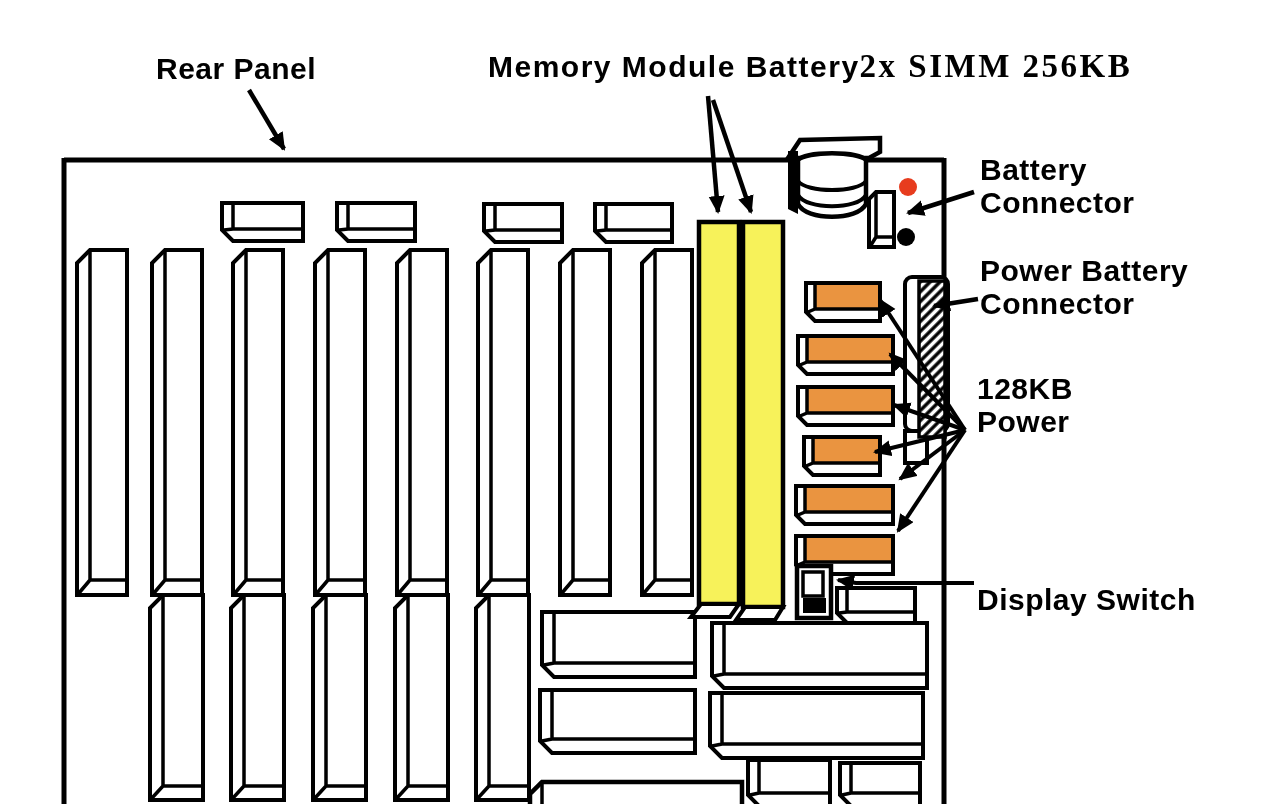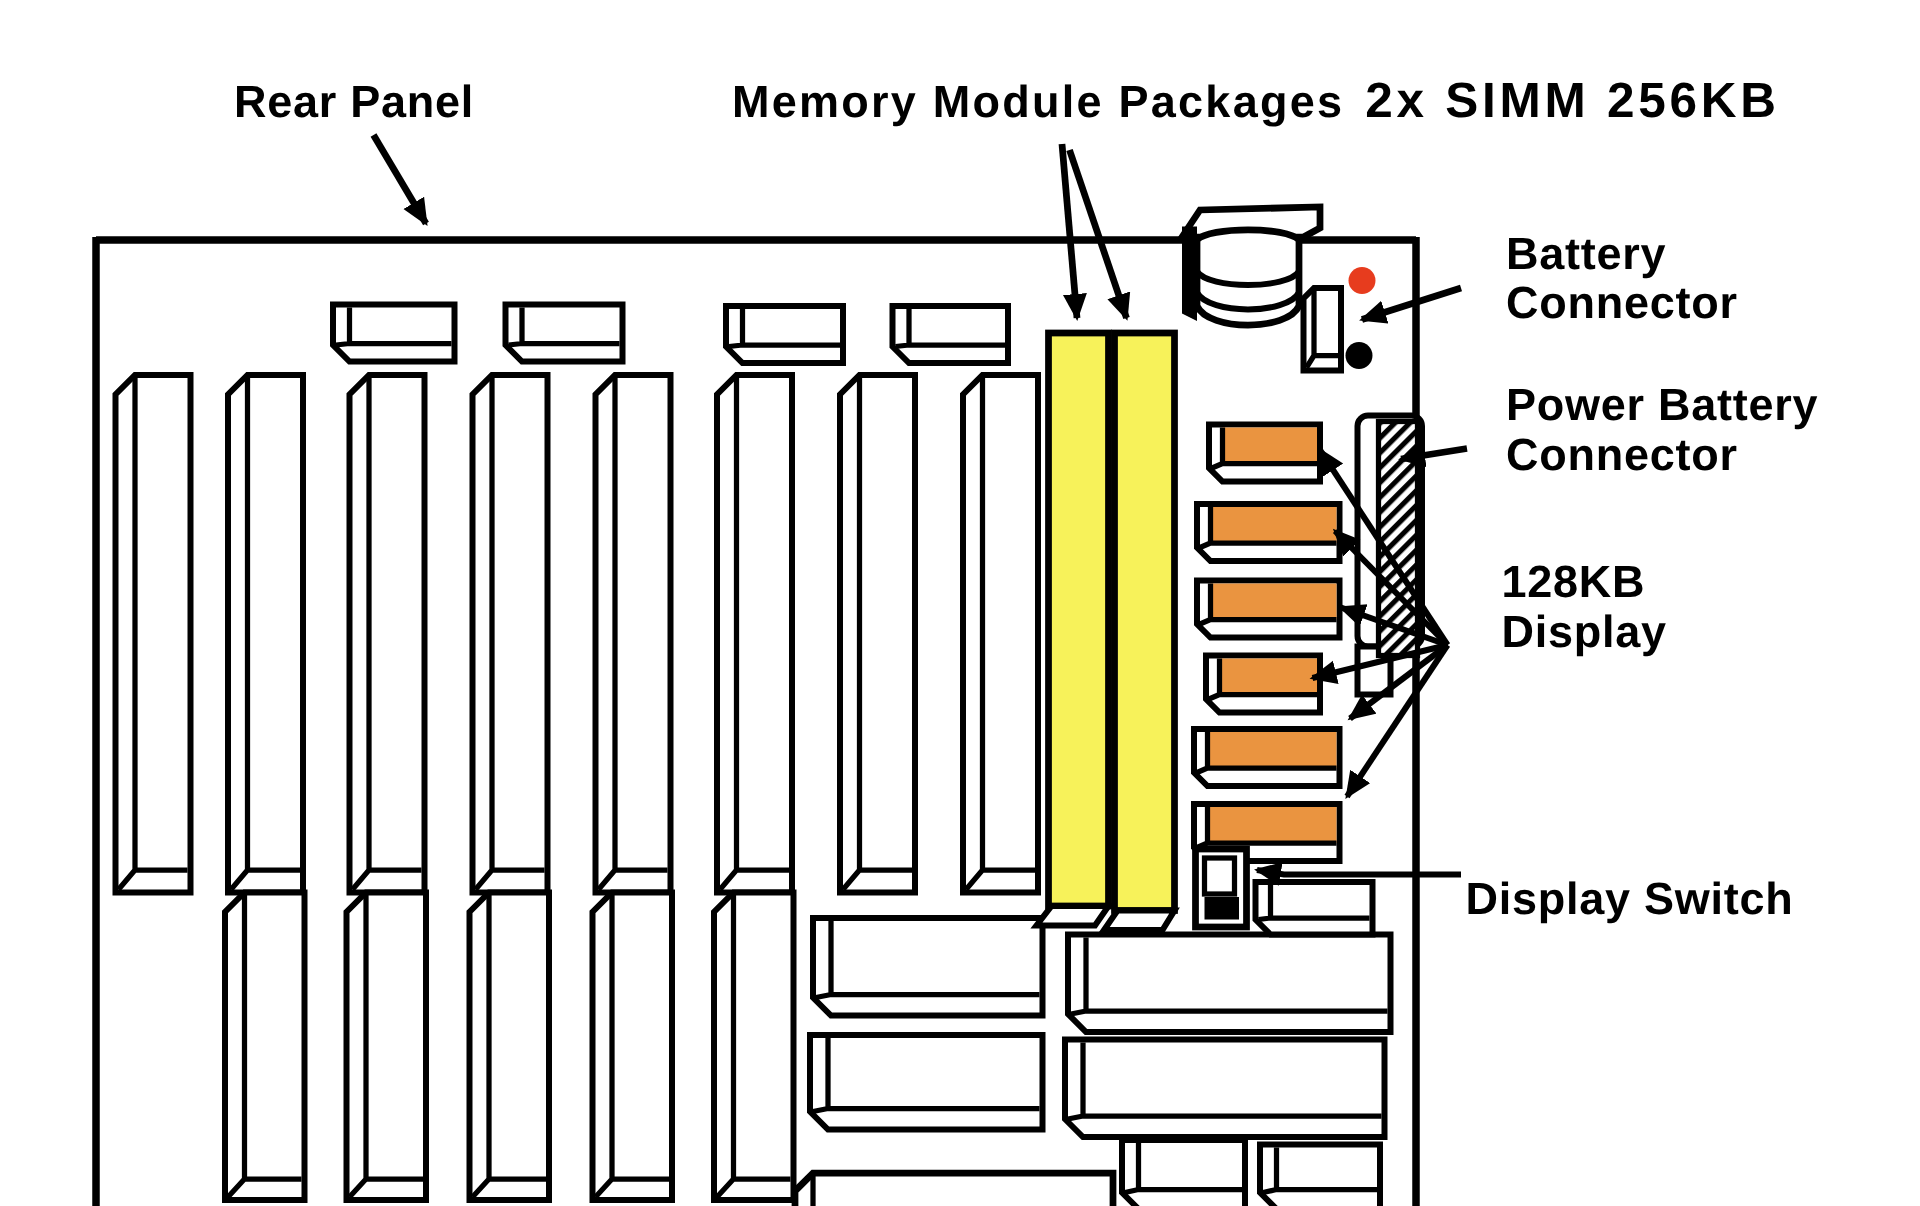--- a/index.html
+++ b/index.html
@@ -5,25 +5,25 @@
   html,body{margin:0;padding:0;background:#fff;}
   .stage{
     position:relative;width:1280px;height:804px;background:#fff;overflow:hidden;
     font-family:"Liberation Sans",sans-serif;color:#000;
   }
   .stage svg{position:absolute;left:0;top:0;}
   .lbl{
     position:absolute;font-weight:700;font-size:30px;line-height:33px;
     letter-spacing:0.5px;white-space:nowrap;color:#000;
   }
-  .lbl .line{display:block;margin-left:24px;}
+  .lbl .line{display:block;}
   #lbl-mem{letter-spacing:1.5px;}
   .mono{
-    font-family:Liberation Sans, sans-serif;font-weight:700;font-size:33px;
-    letter-spacing:2.5px;margin-left:14px;
+    font-family:Liberation Serif, serif;font-weight:700;font-size:33px;
+    letter-spacing:2.5px;
   }
 </style>
 </head>
 <body>
 
 <div class="stage">
 
   <svg id="diagram" width="1280" height="804" viewBox="0 0 1280 804">
     <defs>
       <marker id="ah" markerUnits="userSpaceOnUse" markerWidth="22" markerHeight="18" refX="16" refY="8" orient="auto">
@@ -233,35 +233,35 @@
       <path d="M965 430 L900 479" stroke-width="4" marker-end="url(#ah)"></path>
       <path d="M965 430 L898 531" stroke-width="4" marker-end="url(#ah)"></path>
     </g>
   </svg>
 
   <div class="lbl" id="lbl-rear" style="left:156px;top:52px">
     <span>Rear Panel</span>
   </div>
 
   <div class="lbl" id="lbl-mem" style="left:488px;top:50px">
-    <span>Memory Module Packages</span><span class="mono">2x SIMM 256KB</span>
+    <span>Memory Module Battery</span><span class="mono">2x SIMM 256KB</span>
   </div>
 
   <div class="lbl" style="left:980px;top:153px">
     <span class="line">Battery</span>
     <span class="line">Connector</span>
   </div>
 
   <div class="lbl" style="left:980px;top:254px">
     <span class="line">Power Battery</span>
     <span class="line">Connector</span>
   </div>
 
   <div class="lbl" style="left:977px;top:372px">
     <span class="line">128KB</span>
-    <span class="line">Display</span>
+    <span class="line">Power</span>
   </div>
 
   <div class="lbl" style="left:977px;top:583px">
     <span>Display Switch</span>
   </div>
 
 </div>
 
 </body></html>

